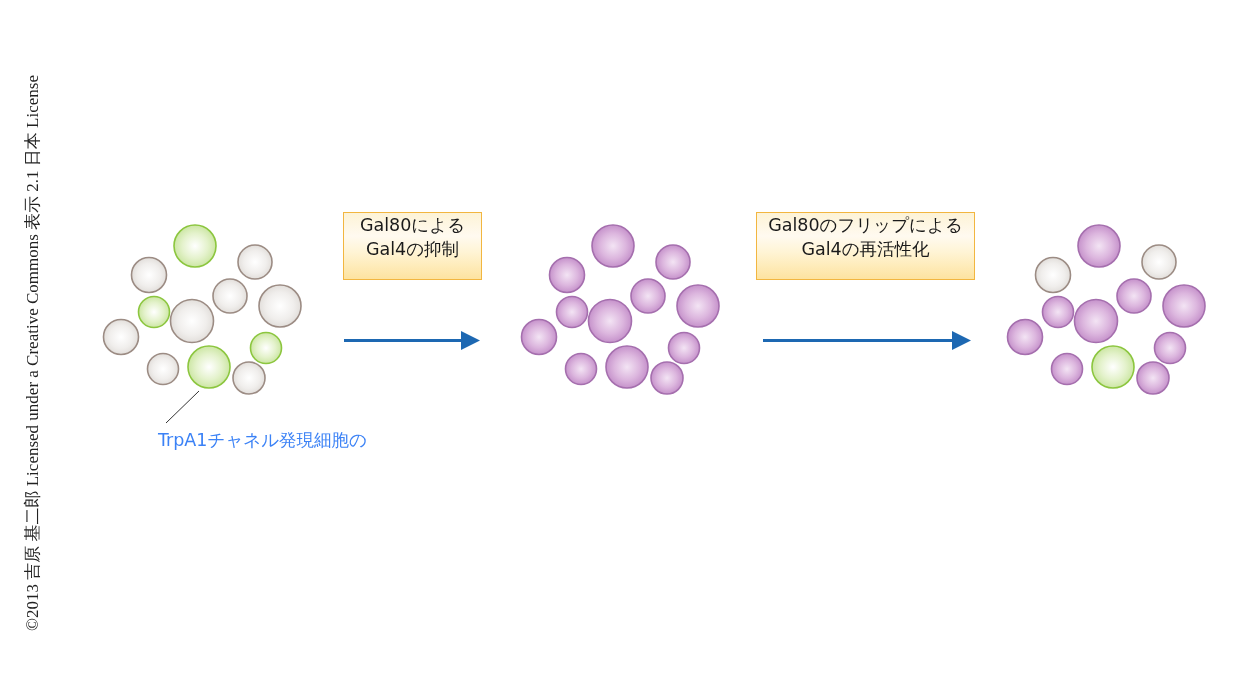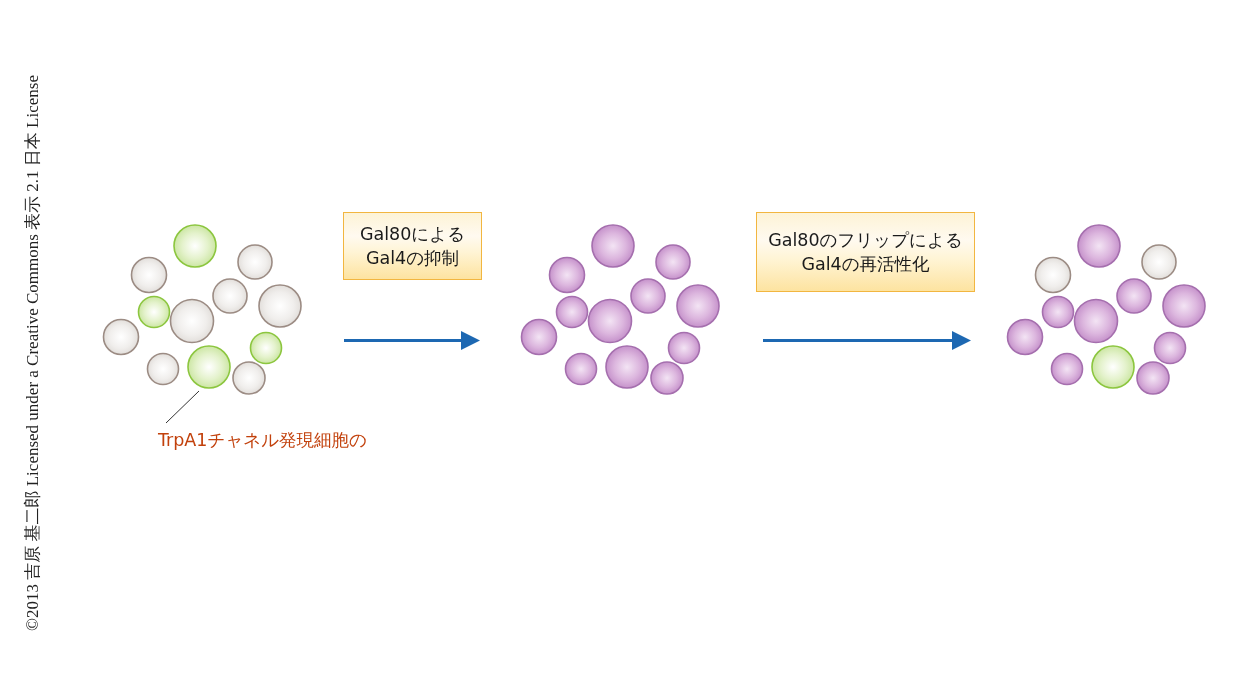--- a/index.html
+++ b/index.html
@@ -8,28 +8,28 @@
     position:absolute; left:32px; top:353px;
     transform: translate(-50%,-50%) rotate(-90deg);
     white-space:nowrap; font-family:"Liberation Serif", "DejaVu Serif", serif;
     font-size:17px; color:#222; letter-spacing:0px;
   }
   svg#diagram { position:absolute; left:0; top:0; }
   .label-box {
     position:absolute; box-sizing:border-box;
     border:1.5px solid #f2b640;
     background: linear-gradient(to bottom, #fdf3d6 0%, #fffaf0 35%, #fff4d4 60%, #fde3a0 100%);
-    display:flex; flex-direction:column; justify-content:center; align-items:center;
+    display:flex; flex-direction:column; justify-content:flex-start; align-items:center;
     font-family:"DejaVu Sans", sans-serif; font-size:17.5px; line-height:24px; color:#1a1a1a;
   }
   #box-1 { left:343px; top:212px; width:139px; height:68px; }
-  #box-2 { left:756px; top:212px; width:219px; height:80px; }
+  #box-2 { left:756px; top:212px; width:219px; height:68px; }
   .cell-caption {
     position:absolute; left:120px; top:428px; width:285px; text-align:center;
-    font-family:"DejaVu Sans", sans-serif; font-size:17.5px; line-height:25px; color:#c2410c;
+    font-family:"DejaVu Sans", sans-serif; font-size:17.5px; line-height:25px; color:#3b82f6;
   }
 </style>
 </head>
 <body>
 
 <div id="copyright">©2013 吉原 基二郎 Licensed under a Creative Commons 表示 2.1 日本 License</div>
 
 <svg id="diagram" width="1242" height="699" viewBox="0 0 1242 699" xmlns="http://www.w3.org/2000/svg">
   <defs>
     <radialGradient id="g-gfp" cx="50%" cy="50%" r="55%">

